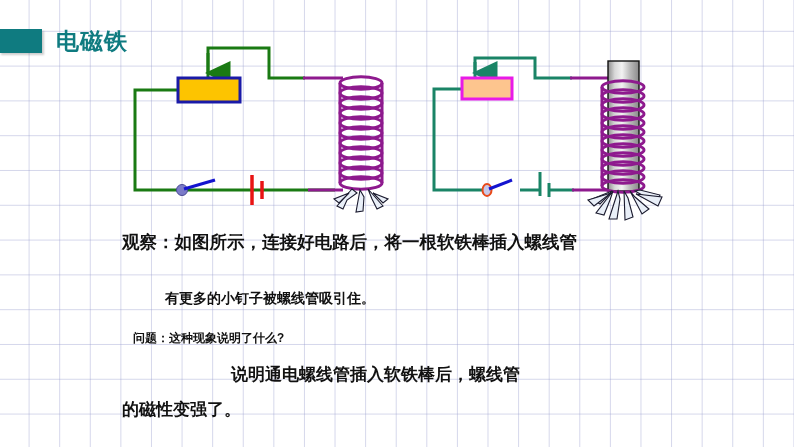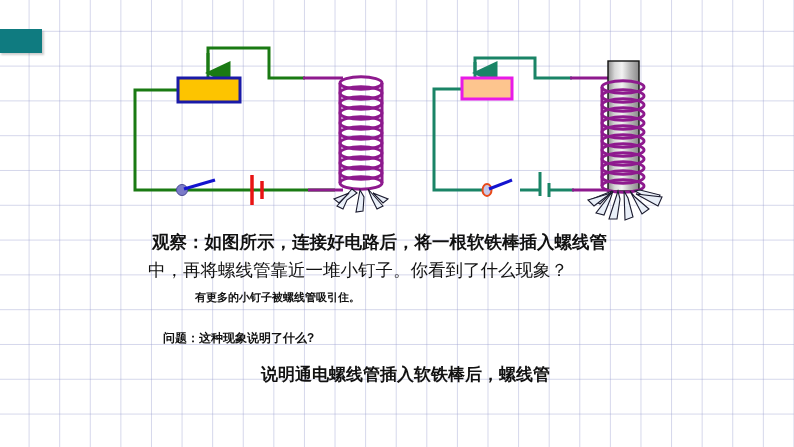--- a/index.html
+++ b/index.html
@@ -33,47 +33,47 @@
     white-space:nowrap;
   }
   
   #diagram{position:absolute;left:0;top:0;}
   
   .tx{
     position:absolute;
     font-family:Liberation Mono, monospace;
     color:#111111;
     white-space:nowrap;
-    padding-left:30px;
   }
   #line-observe{
     left:122px;top:230px;font-size:17.5px;font-weight:bold;letter-spacing:0px;
   }
   #line-observe2{
     left:118px;top:258px;font-size:17.5px;font-weight:normal;letter-spacing:0px;
   }
   #line-answer1{
-    left:165px;top:290px;font-size:11px;font-weight:bold;letter-spacing:0px;
+    left:165px;top:290px;font-size:14px;font-weight:bold;letter-spacing:0px;
   }
   #line-question{
     left:133px;top:330px;font-size:12px;font-weight:bold;letter-spacing:0px;
   }
   #line-answer2a{
     left:185px;top:363px;font-size:17px;font-weight:bold;letter-spacing:0px;margin-left:46px;
   }
   #line-answer2b{
     left:122px;top:398px;font-size:17px;font-weight:bold;letter-spacing:0px;
   }
 </style>
 </head>
 <body>
 
 <div id="slide">
 
   <div id="title-badge"></div>
+  <div id="title-text">电磁铁</div>
 
   <svg id="diagram" width="794" height="447">
     <defs>
       <linearGradient id="rodGrad" x1="0" y1="0" x2="1" y2="0">
         <stop offset="0%" stop-color="#8e8e8e"></stop>
         <stop offset="22%" stop-color="#d8d8d8"></stop>
         <stop offset="45%" stop-color="#f2f2f2"></stop>
         <stop offset="70%" stop-color="#bcbcbc"></stop>
         <stop offset="100%" stop-color="#8a8a8a"></stop>
       </linearGradient>
@@ -188,18 +188,18 @@
         <path d="M624,191 L625,220 L633,217 L628,198 Z"></path>
         <path d="M630,191 L642,214 L649,209 L635,197 Z"></path>
         <path d="M635,191 L656,203 L660,195 L640,190 Z"></path>
         <path d="M611,193 L588,200 L594,206 Z"></path>
         <path d="M636,194 L662,197 L658,206 Z"></path>
       </g>
     </g>
   </svg>
 
   <div class="tx" id="line-observe">观察：如图所示，连接好电路后，将一根软铁棒插入螺线管</div>
-  <div class="tx" id="line-observe2">中，再将螺线管靠近一堆小钉子。你看到了什么现象？</div>
   <div class="tx" id="line-answer1">有更多的小钉子被螺线管吸引住。</div>
   <div class="tx" id="line-question">问题：这种现象说明了什么?</div>
   <div class="tx" id="line-answer2a">说明通电螺线管插入软铁棒后，螺线管</div>
+  <div class="tx" id="line-answer2b">的磁性变强了。</div>
 
 </div>
 
 </body></html>

